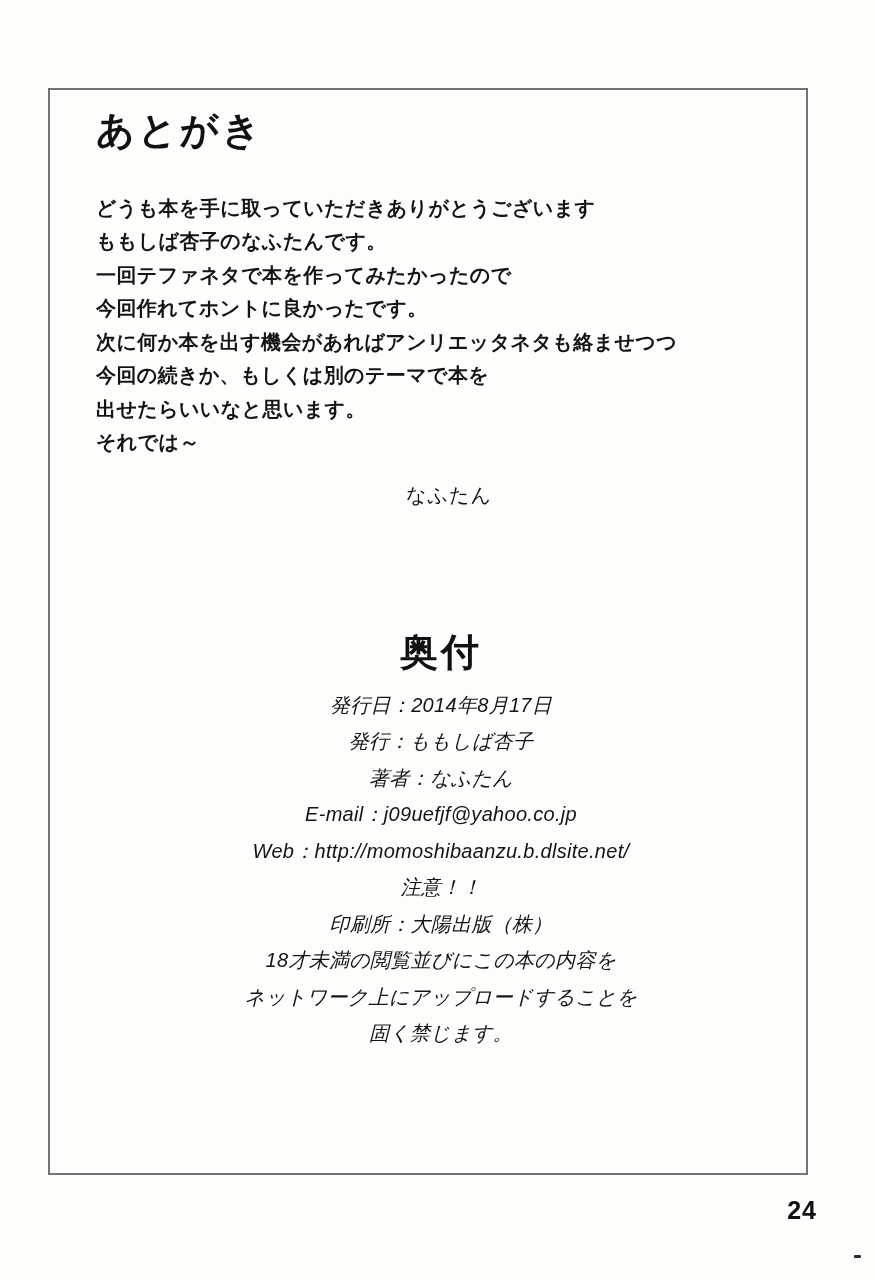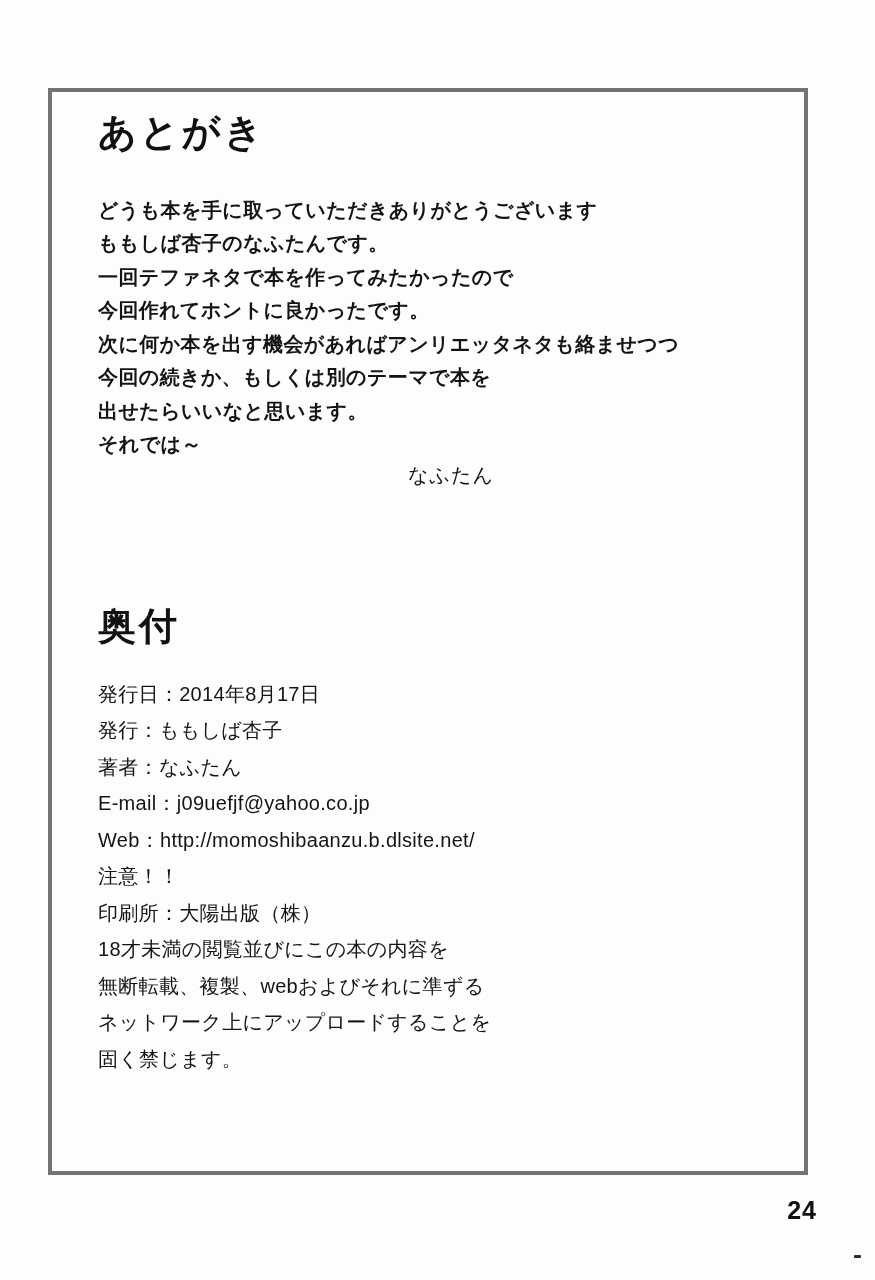--- a/index.html
+++ b/index.html
@@ -22,21 +22,21 @@
     width: 875px;
     height: 1280px;
     background: #fdfdfb;
   }
   .frame {
     position: absolute;
     left: 48px;
     top: 88px;
     width: 760px;
     height: 1087px;
-    border: 4px solid #737373;
+    border: 2px solid #737373;
     box-sizing: border-box;
   }
   .section-afterword {
     position: absolute;
     left: 46px;
     top: 18px;
     width: 690px;
   }
   .heading {
     font-size: 38px;
@@ -51,33 +51,36 @@
   }
   .afterword-body .line {
     font-size: 20px;
     line-height: 33.5px;
     letter-spacing: 0.4px;
     color: #141414;
     white-space: pre;
     font-weight: bold;
   }
   .signature {
+    margin-top: 22px;
     font-size: 20px;
     letter-spacing: 1px;
     padding-left: 310px;
     color: #141414;
   }
   .section-colophon {
     position: absolute;
     left: 46px;
-    top: 512px;
+    top: 540px;
     width: 690px;
+    text-align: center;
   }
   .colophon-body {
-    margin-top: 26px;
+    margin-top: 11px;
+    font-style: italic;
   }
   .colophon-body .line {
     font-size: 20px;
     line-height: 36.5px;
     letter-spacing: 0.3px;
     color: #141414;
     white-space: pre;
   }
   .page-number {
     position: absolute;
@@ -124,21 +127,20 @@
       <h1 class="heading">奥付</h1>
       <div class="colophon-body">
         <div class="line">発行日：2014年8月17日</div>
         <div class="line">発行：ももしば杏子</div>
         <div class="line">著者：なふたん</div>
         <div class="line">E-mail：j09uefjf@yahoo.co.jp</div>
         <div class="line">Web：http://momoshibaanzu.b.dlsite.net/</div>
         <div class="line">注意！！</div>
         <div class="line">印刷所：大陽出版（株）</div>
         <div class="line">18才未満の閲覧並びにこの本の内容を</div>
-        <div class="line">無断転載、複製、webおよびそれに準ずる</div>
         <div class="line">ネットワーク上にアップロードすることを</div>
         <div class="line">固く禁じます。</div>
       </div>
     </div>
 
   </div>
 
   <div class="page-number">24</div>
   <div class="edge-mark"></div>
 </div>

